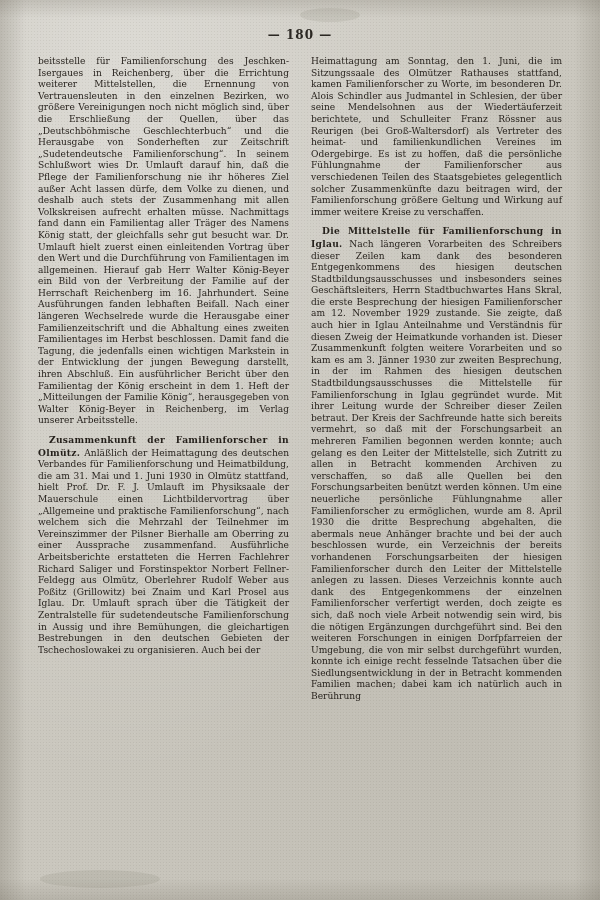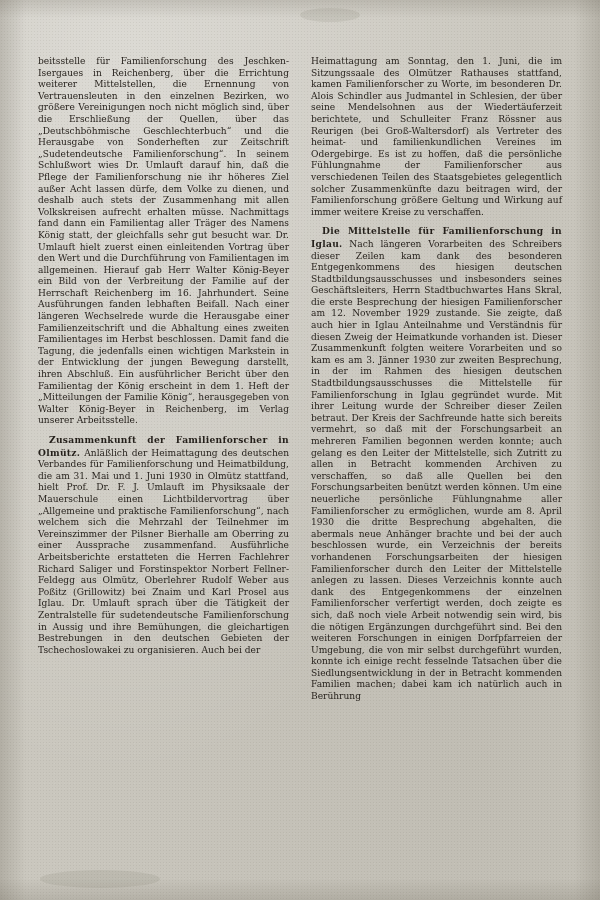--- a/index.html
+++ b/index.html
@@ -118,20 +118,21 @@
 <div class="page">
   <div class="grain"></div>
   <div class="edge-left"></div>
   <div class="edge-right"></div>
   <div class="edge-top"></div>
   <div class="edge-bottom"></div>
   <div class="blotch b1"></div>
   <div class="blotch b2"></div>
   <div class="blotch b3"></div>
 
+  <div class="folio">— 180 —</div>
 
   <div class="columns">
 
     <div class="col">
       <p class="noindent">beitsstelle für Familienforschung des Jeschken-Isergaues in Reichenberg, über die Errichtung weiterer Mittelstellen, die Ernennung von Vertrauensleuten in den einzelnen Bezirken, wo größere Vereinigungen noch nicht möglich sind, über die Erschließung der Quellen, über das „Deutschböhmische Geschlechterbuch“ und die Herausgabe von Sonderheften zur Zeitschrift „Sudetendeutsche Familienforschung“. In seinem Schlußwort wies Dr. Umlauft darauf hin, daß die Pflege der Familienforschung nie ihr höheres Ziel außer Acht lassen dürfe, dem Volke zu dienen, und deshalb auch stets der Zusammenhang mit allen Volkskreisen aufrecht erhalten müsse. Nachmittags fand dann ein Familientag aller Träger des Namens König statt, der gleichfalls sehr gut besucht war. Dr. Umlauft hielt zuerst einen einleitenden Vortrag über den Wert und die Durchführung von Familientagen im allgemeinen. Hierauf gab Herr Walter König-Beyer ein Bild von der Verbreitung der Familie auf der Herrschaft Reichenberg im 16. Jahrhundert. Seine Ausführungen fanden lebhaften Beifall. Nach einer längeren Wechselrede wurde die Herausgabe einer Familienzeitschrift und die Abhaltung eines zweiten Familientages im Herbst beschlossen. Damit fand die Tagung, die jedenfalls einen wichtigen Markstein in der Entwicklung der jungen Bewegung darstellt, ihren Abschluß. Ein ausführlicher Bericht über den Familientag der König erscheint in dem 1. Heft der „Mitteilungen der Familie König“, herausgegeben von Walter König-Beyer in Reichenberg, im Verlag unserer Arbeitsstelle.</p>
       <span class="sec-space"></span>
       <p><span class="heading">Zusammenkunft der Familienforscher in Olmütz.</span> <span>Anläßlich der Heimattagung des deutschen Verbandes für Familienforschung und Heimatbildung, die am 31. Mai und 1. Juni 1930 in Olmütz stattfand, hielt Prof. Dr. F. J. Umlauft im Physiksaale der Mauerschule einen Lichtbildervortrag über „Allgemeine und praktische Familienforschung“, nach welchem sich die Mehrzahl der Teilnehmer im Vereinszimmer der Pilsner Bierhalle am Oberring zu einer Aussprache zusammenfand. Ausführliche Arbeitsberichte erstatteten die Herren Fachlehrer Richard Saliger und Forstinspektor Norbert Fellner-Feldegg aus Olmütz, Oberlehrer Rudolf Weber aus Poßitz (Grillowitz) bei Znaim und Karl Prosel aus Iglau. Dr. Umlauft sprach über die Tätigkeit der Zentralstelle für sudetendeutsche Familienforschung in Aussig und ihre Bemühungen, die gleichartigen Bestrebungen in den deutschen Gebieten der Tschechoslowakei zu organisieren. Auch bei der</span></p>
     </div>
 
     <div class="col">

